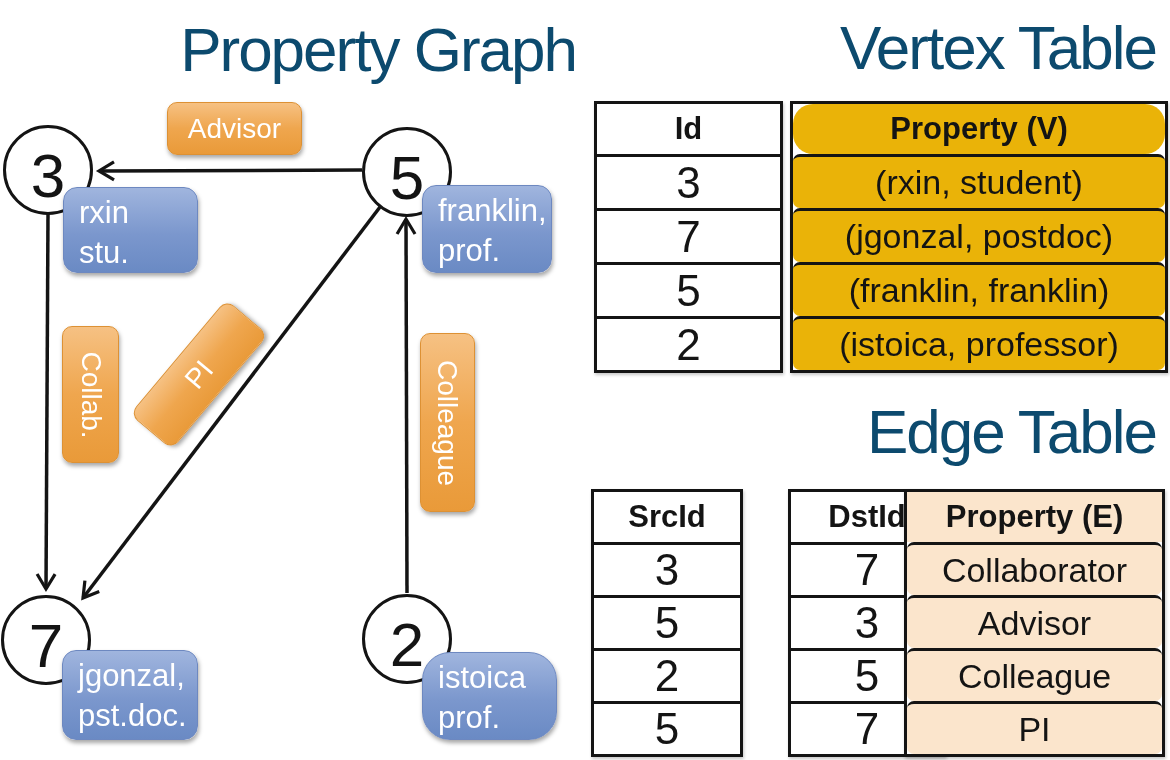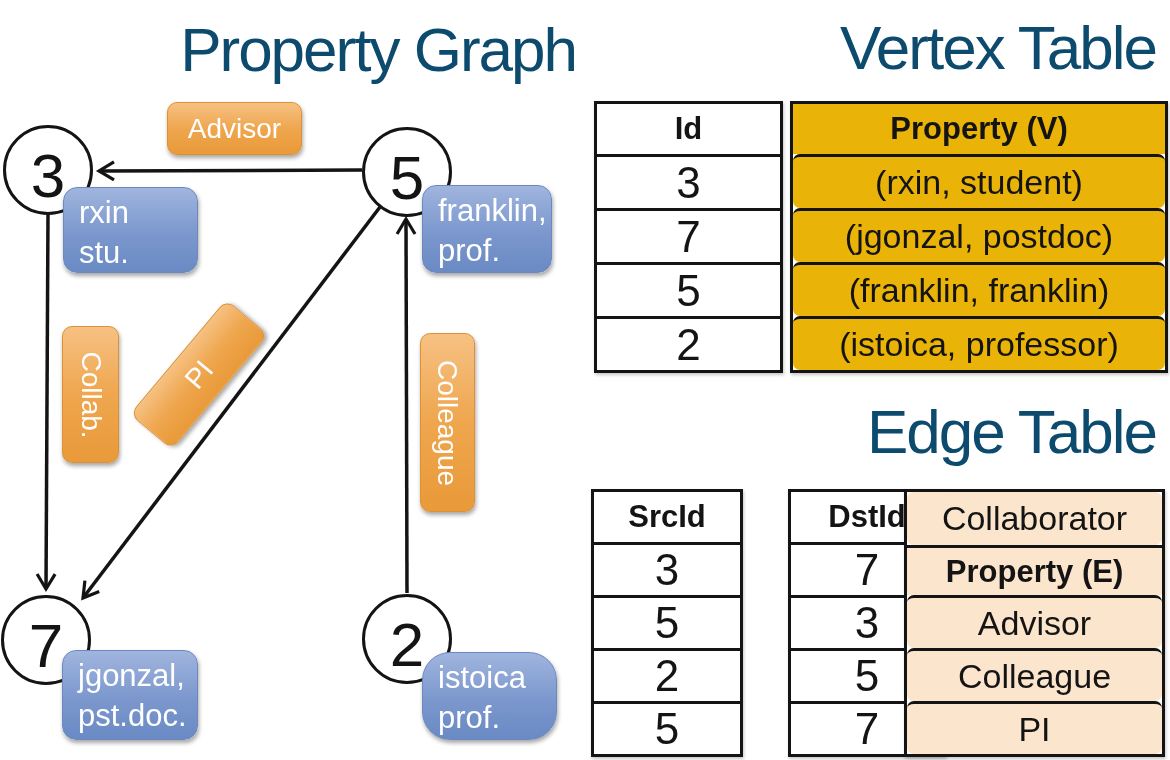--- a/index.html
+++ b/index.html
@@ -54,21 +54,21 @@
 
   .tcol { position:absolute; border:3px solid #141414; background:#ffffff;
           box-shadow:1px 2px 3px rgba(0,0,0,0.22); }
   .tcell { display:flex; align-items:center; justify-content:center; color:#141414; }
   .tcell + .tcell { border-top:3px solid #141414; }
   .tcell.hdr { font-size:31px; font-weight:700; }
   .tcell.num { font-size:44px; }
   .tcell.txt { font-size:34px;border-radius:7px; }
 
   
-  .vt .tcell.hdr { height:50px; }
+  .vt .tcell.hdr { height:50px;border-radius:20px; }
   .vt .tcell     { height:54px; }
   .vt .tcell.hdr { height:50px; }
   #vt-id   { left:14px;  top:101px; width:189px; height:272px; }
   #vt-prop { left:210px; top:101px; width:378px; height:272px; }
   #vt-prop .tcell { background:#eab308; }
 
   
   .et .tcell.hdr { height:50px; }
   .et .tcell     { height:53px; }
   .et .tcell.hdr { height:50px; }
@@ -171,21 +171,21 @@
       <div class="tcell num">5</div>
     </div>
     <div class="tcol et" id="et-dst">
       <div class="tcell hdr">DstId</div>
       <div class="tcell num">7</div>
       <div class="tcell num">3</div>
       <div class="tcell num">5</div>
       <div class="tcell num">7</div>
     </div>
     <div class="tcol et" id="et-prop">
+      <div class="tcell hdr">Property (E)</div>
       <div class="tcell txt">Collaborator</div>
-      <div class="tcell hdr">Property (E)</div>
       <div class="tcell txt">Advisor</div>
       <div class="tcell txt">Colleague</div>
       <div class="tcell txt">PI</div>
     </div>
   </section>
 
 </div>
 
 </body></html>

